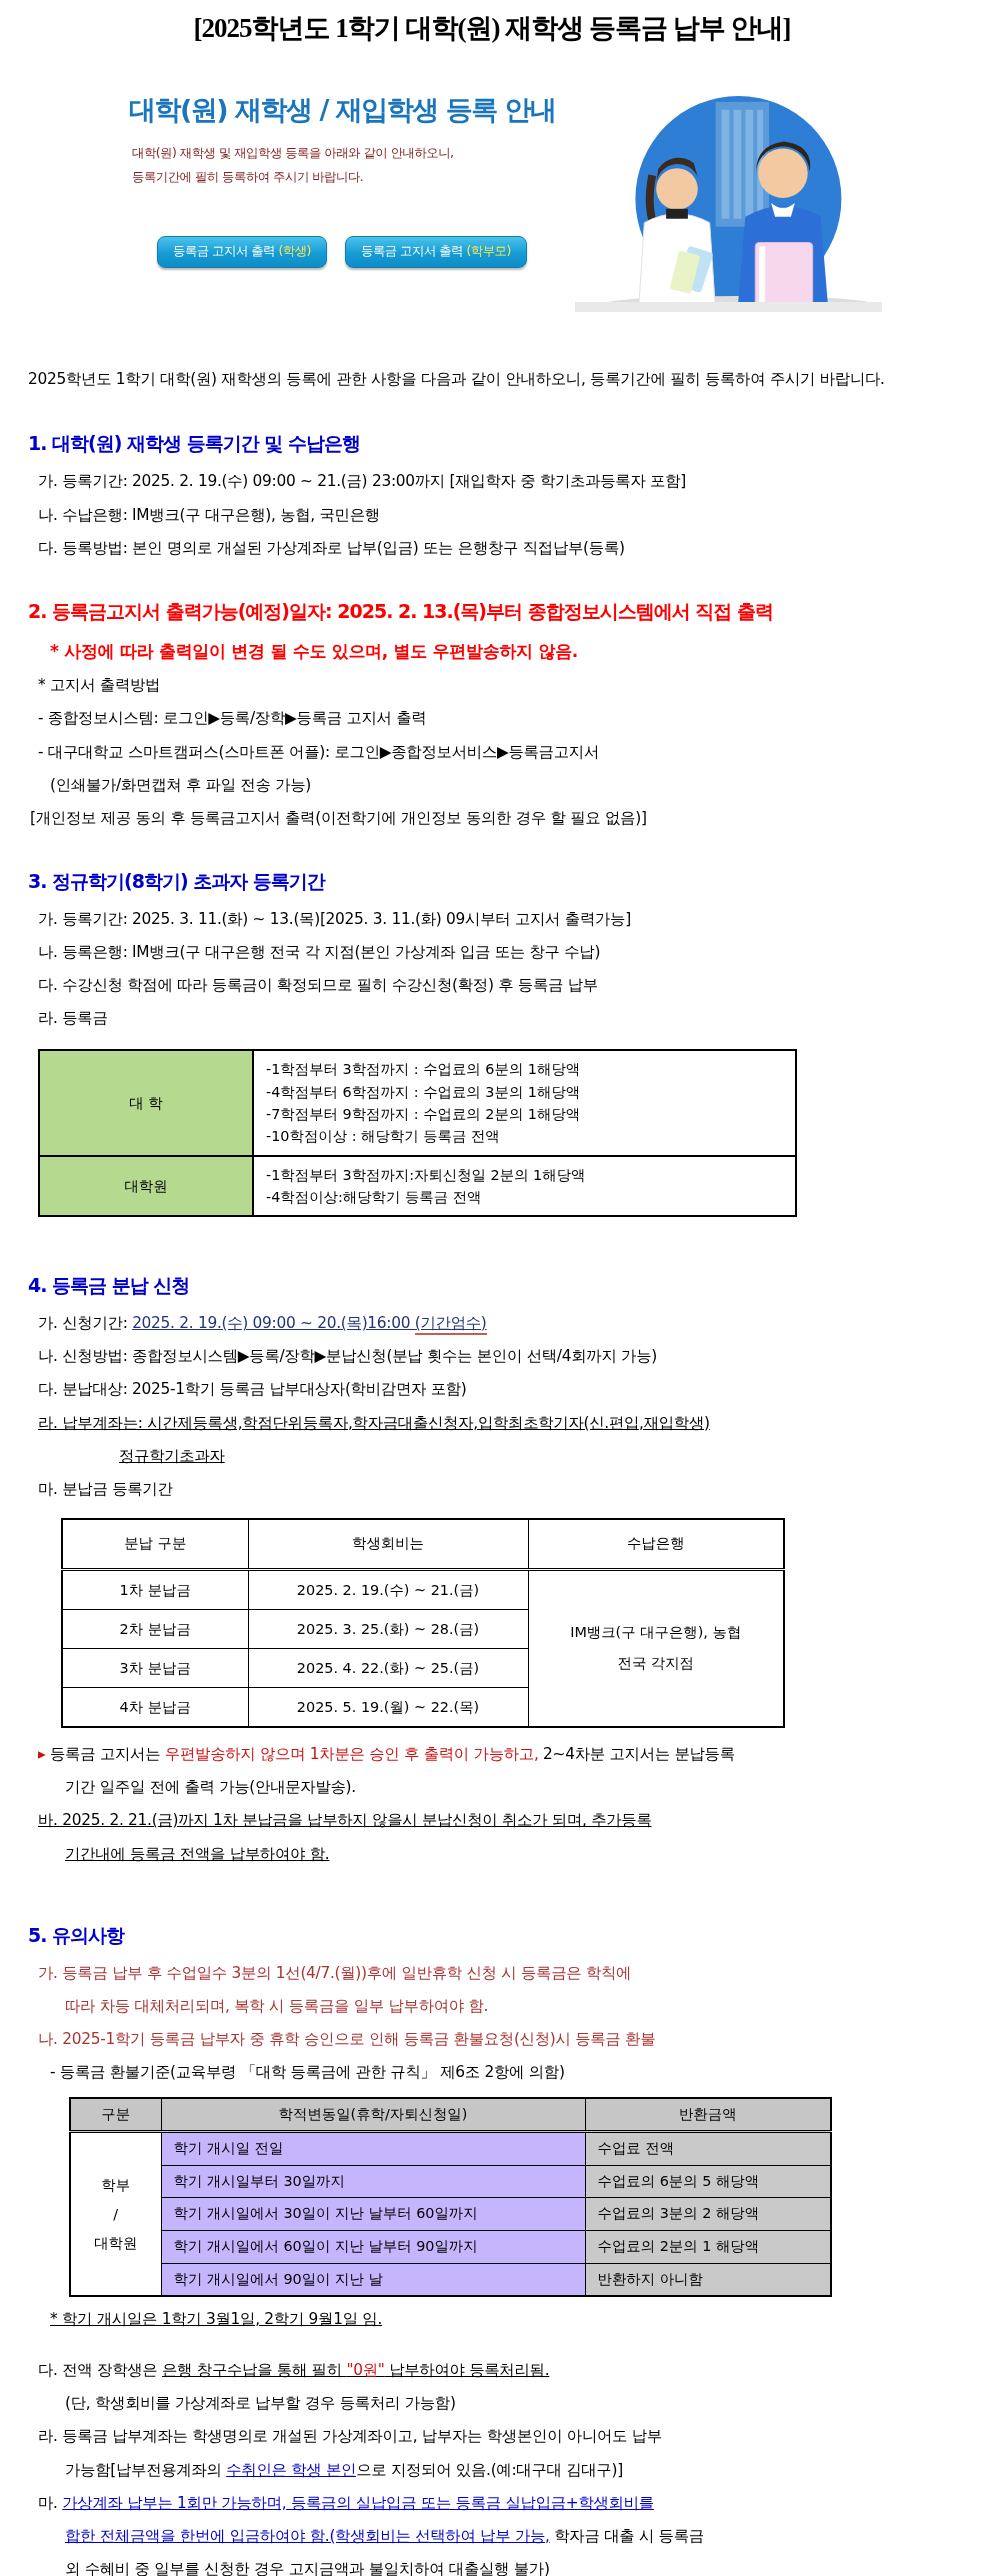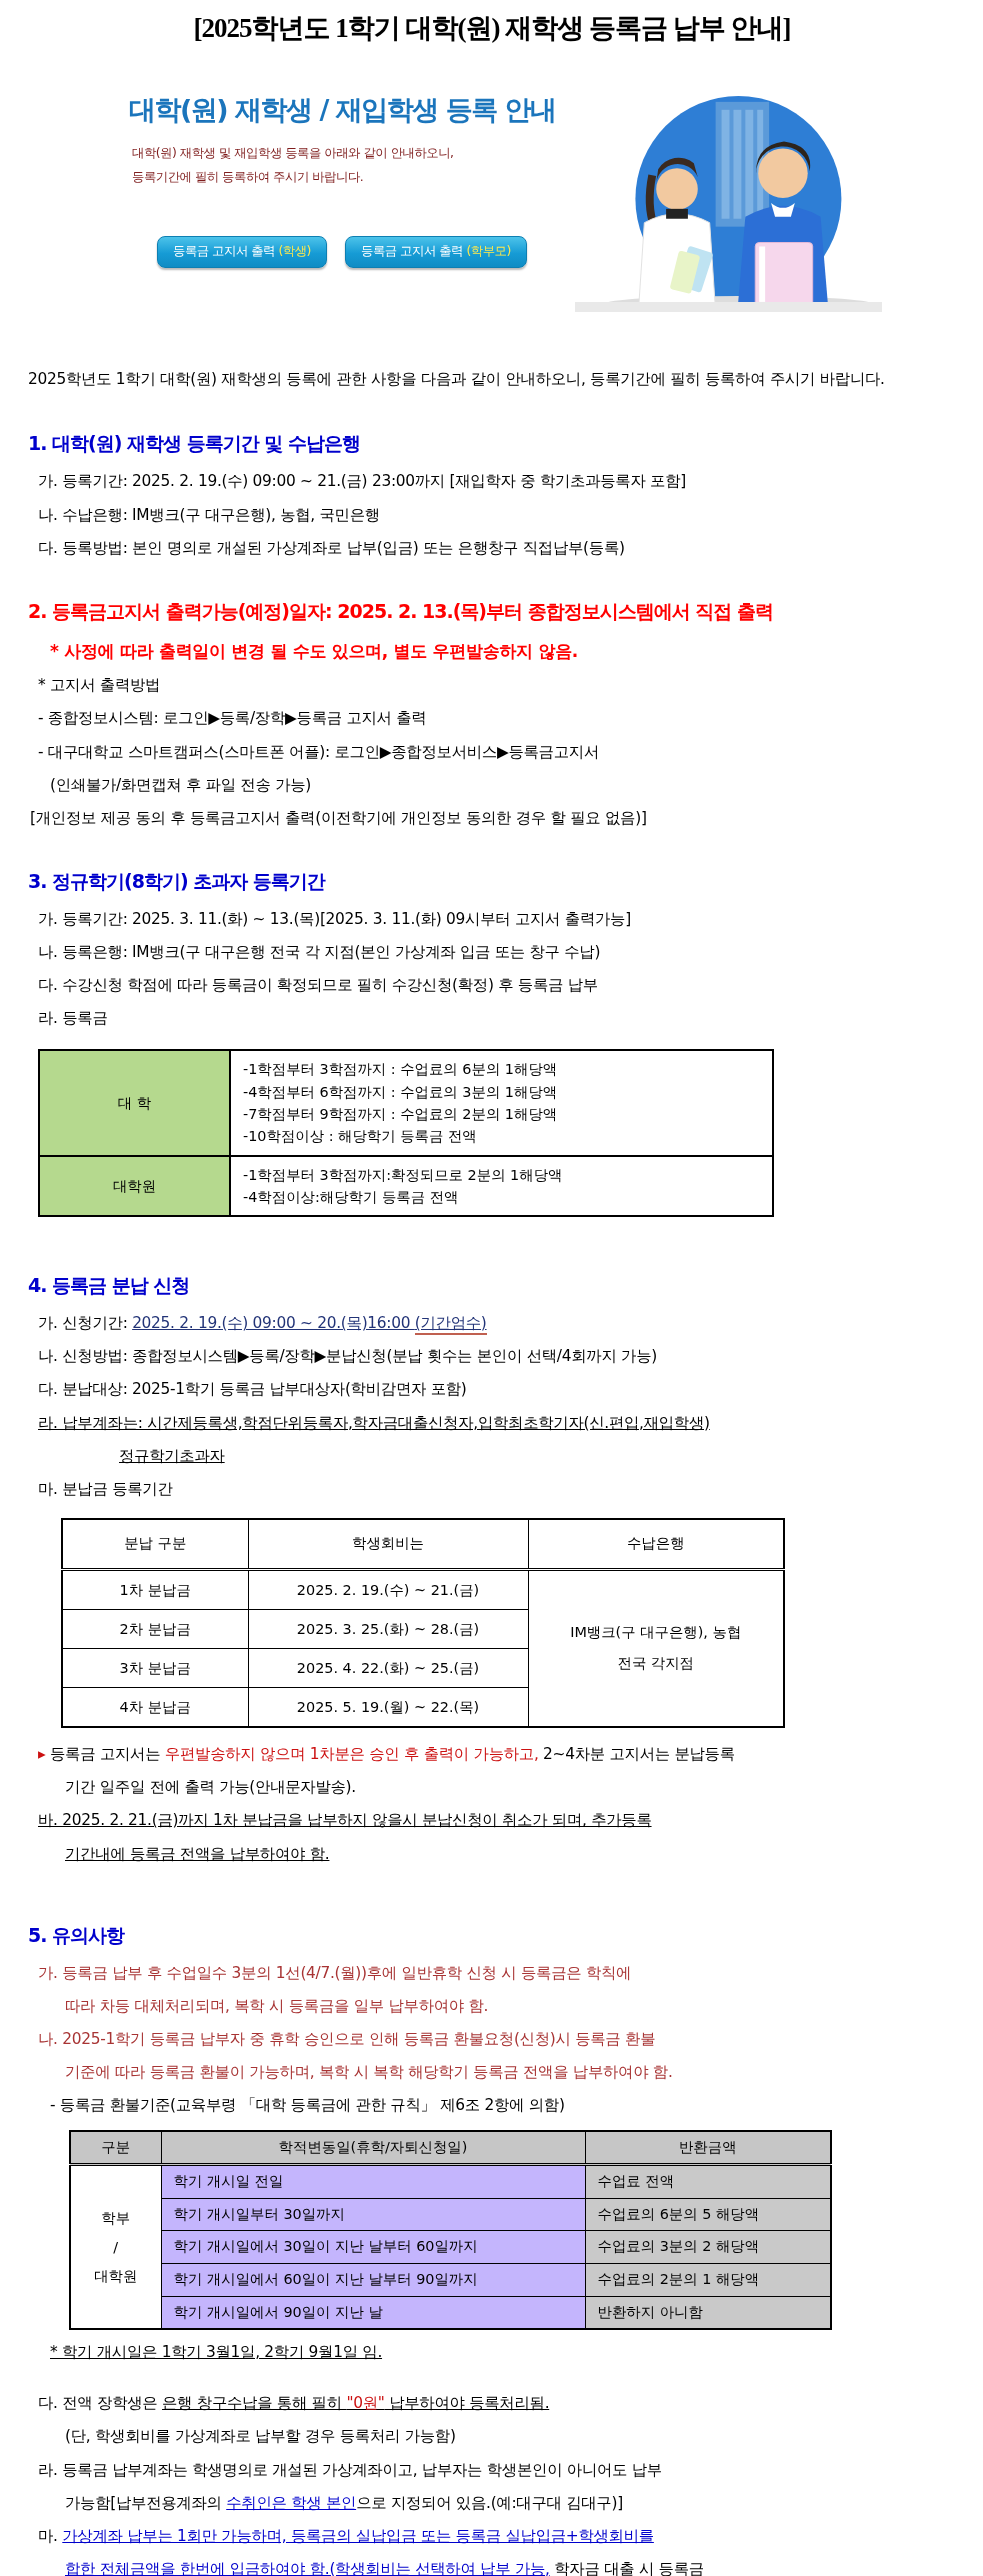--- a/index.html
+++ b/index.html
@@ -68,21 +68,21 @@
   .dark-red { color:#a83434; }
   .blue { color:#0000cc; }
   .u { text-decoration:underline; }
   .nav-val { color:#223377; text-decoration:underline; }
   .red-underline { border-bottom:2px solid #c06050; padding-bottom:1px; }
   .red-inline { color:#cc1111; }
 
   
   .t1 { border-collapse:collapse; margin:14px 0 0 38px; border:2px solid #000; }
   .t1 td { border:2px solid #000; font-size:14.4px; line-height:1.55; vertical-align:middle; }
-  .t1 .label { background:#b5d98e; width:191px; text-align:center; padding:8px; }
+  .t1 .label { background:#b5d98e; width:214px; text-align:center; padding:8px; }
   .t1 .detail { width:543px; padding:7px 12px; }
 
   
   .t2 { border-collapse:collapse; margin:12px 0 0 61px; border:2px solid #000; font-size:14.4px; }
   .t2 th {
     border:1px solid #000; border-bottom:3px double #000;
     font-weight:normal; padding:8px 10px; background:#fff;
   }
   .t2 td { border:1px solid #000; text-align:center; padding:9px 10px; line-height:1.4; }
   .t2 .c-div { width:186px; }
@@ -181,21 +181,21 @@
         <td class="detail">
           <div>-1학점부터 3학점까지 : 수업료의 6분의 1해당액</div>
           <div>-4학점부터 6학점까지 : 수업료의 3분의 1해당액</div>
           <div>-7학점부터 9학점까지 : 수업료의 2분의 1해당액</div>
           <div>-10학점이상 : 해당학기 등록금 전액</div>
         </td>
       </tr>
       <tr>
         <td class="label">대학원</td>
         <td class="detail">
-          <div>-1학점부터 3학점까지:확정되므로 2분의 1해당액</div>
+          <div>-1학점부터 3학점까지:자퇴신청일 2분의 1해당액</div>
           <div>-4학점이상:해당학기 등록금 전액</div>
         </td>
       </tr>
     </tbody>
       </table>
   </div>
 
   <div class="sec" style="margin-top:56px;">
     <div class="sec-h">4. 등록금 분납 신청</div>
     <div class="ln"><span>가. 신청기간: </span><span class="nav-val"><span>2025. 2. 19.(수) 09:00 ~ 20.(목)16:00 </span><span class="red-underline">(기간엄수)</span></span></div>
@@ -237,21 +237,20 @@
     <div class="ln c2">기간 일주일 전에 출력 가능(안내문자발송).</div>
     <div class="ln u">바. 2025. 2. 21.(금)까지 1차 분납금을 납부하지 않을시 분납신청이 취소가 되며, 추가등록</div>
     <div class="ln c2 u">기간내에 등록금 전액을 납부하여야 함.</div>
   </div>
 
   <div class="sec" style="margin-top:52px;">
     <div class="sec-h">5. 유의사항</div>
     <div class="ln dark-red">가. 등록금 납부 후 수업일수 3분의 1선(4/7.(월))후에 일반휴학 신청 시 등록금은 학칙에</div>
     <div class="ln c2 dark-red">따라 차등 대체처리되며, 복학 시 등록금을 일부 납부하여야 함.</div>
     <div class="ln dark-red">나. 2025-1학기 등록금 납부자 중 휴학 승인으로 인해 등록금 환불요청(신청)시 등록금 환불</div>
-    <div class="ln c2 dark-red">기준에 따라 등록금 환불이 가능하며, 복학 시 복학 해당학기 등록금 전액을 납부하여야 함.</div>
     <div class="ln c3">- 등록금 환불기준(교육부령 「대학 등록금에 관한 규칙」 제6조 2항에 의함)</div>
     <table class="t3">
       <tbody>
           <tr>
         <th>구분</th>
         <th>학적변동일(휴학/자퇴신청일)</th>
         <th>반환금액</th>
       </tr>
       <tr>
         <td class="grp" rowspan="5">

